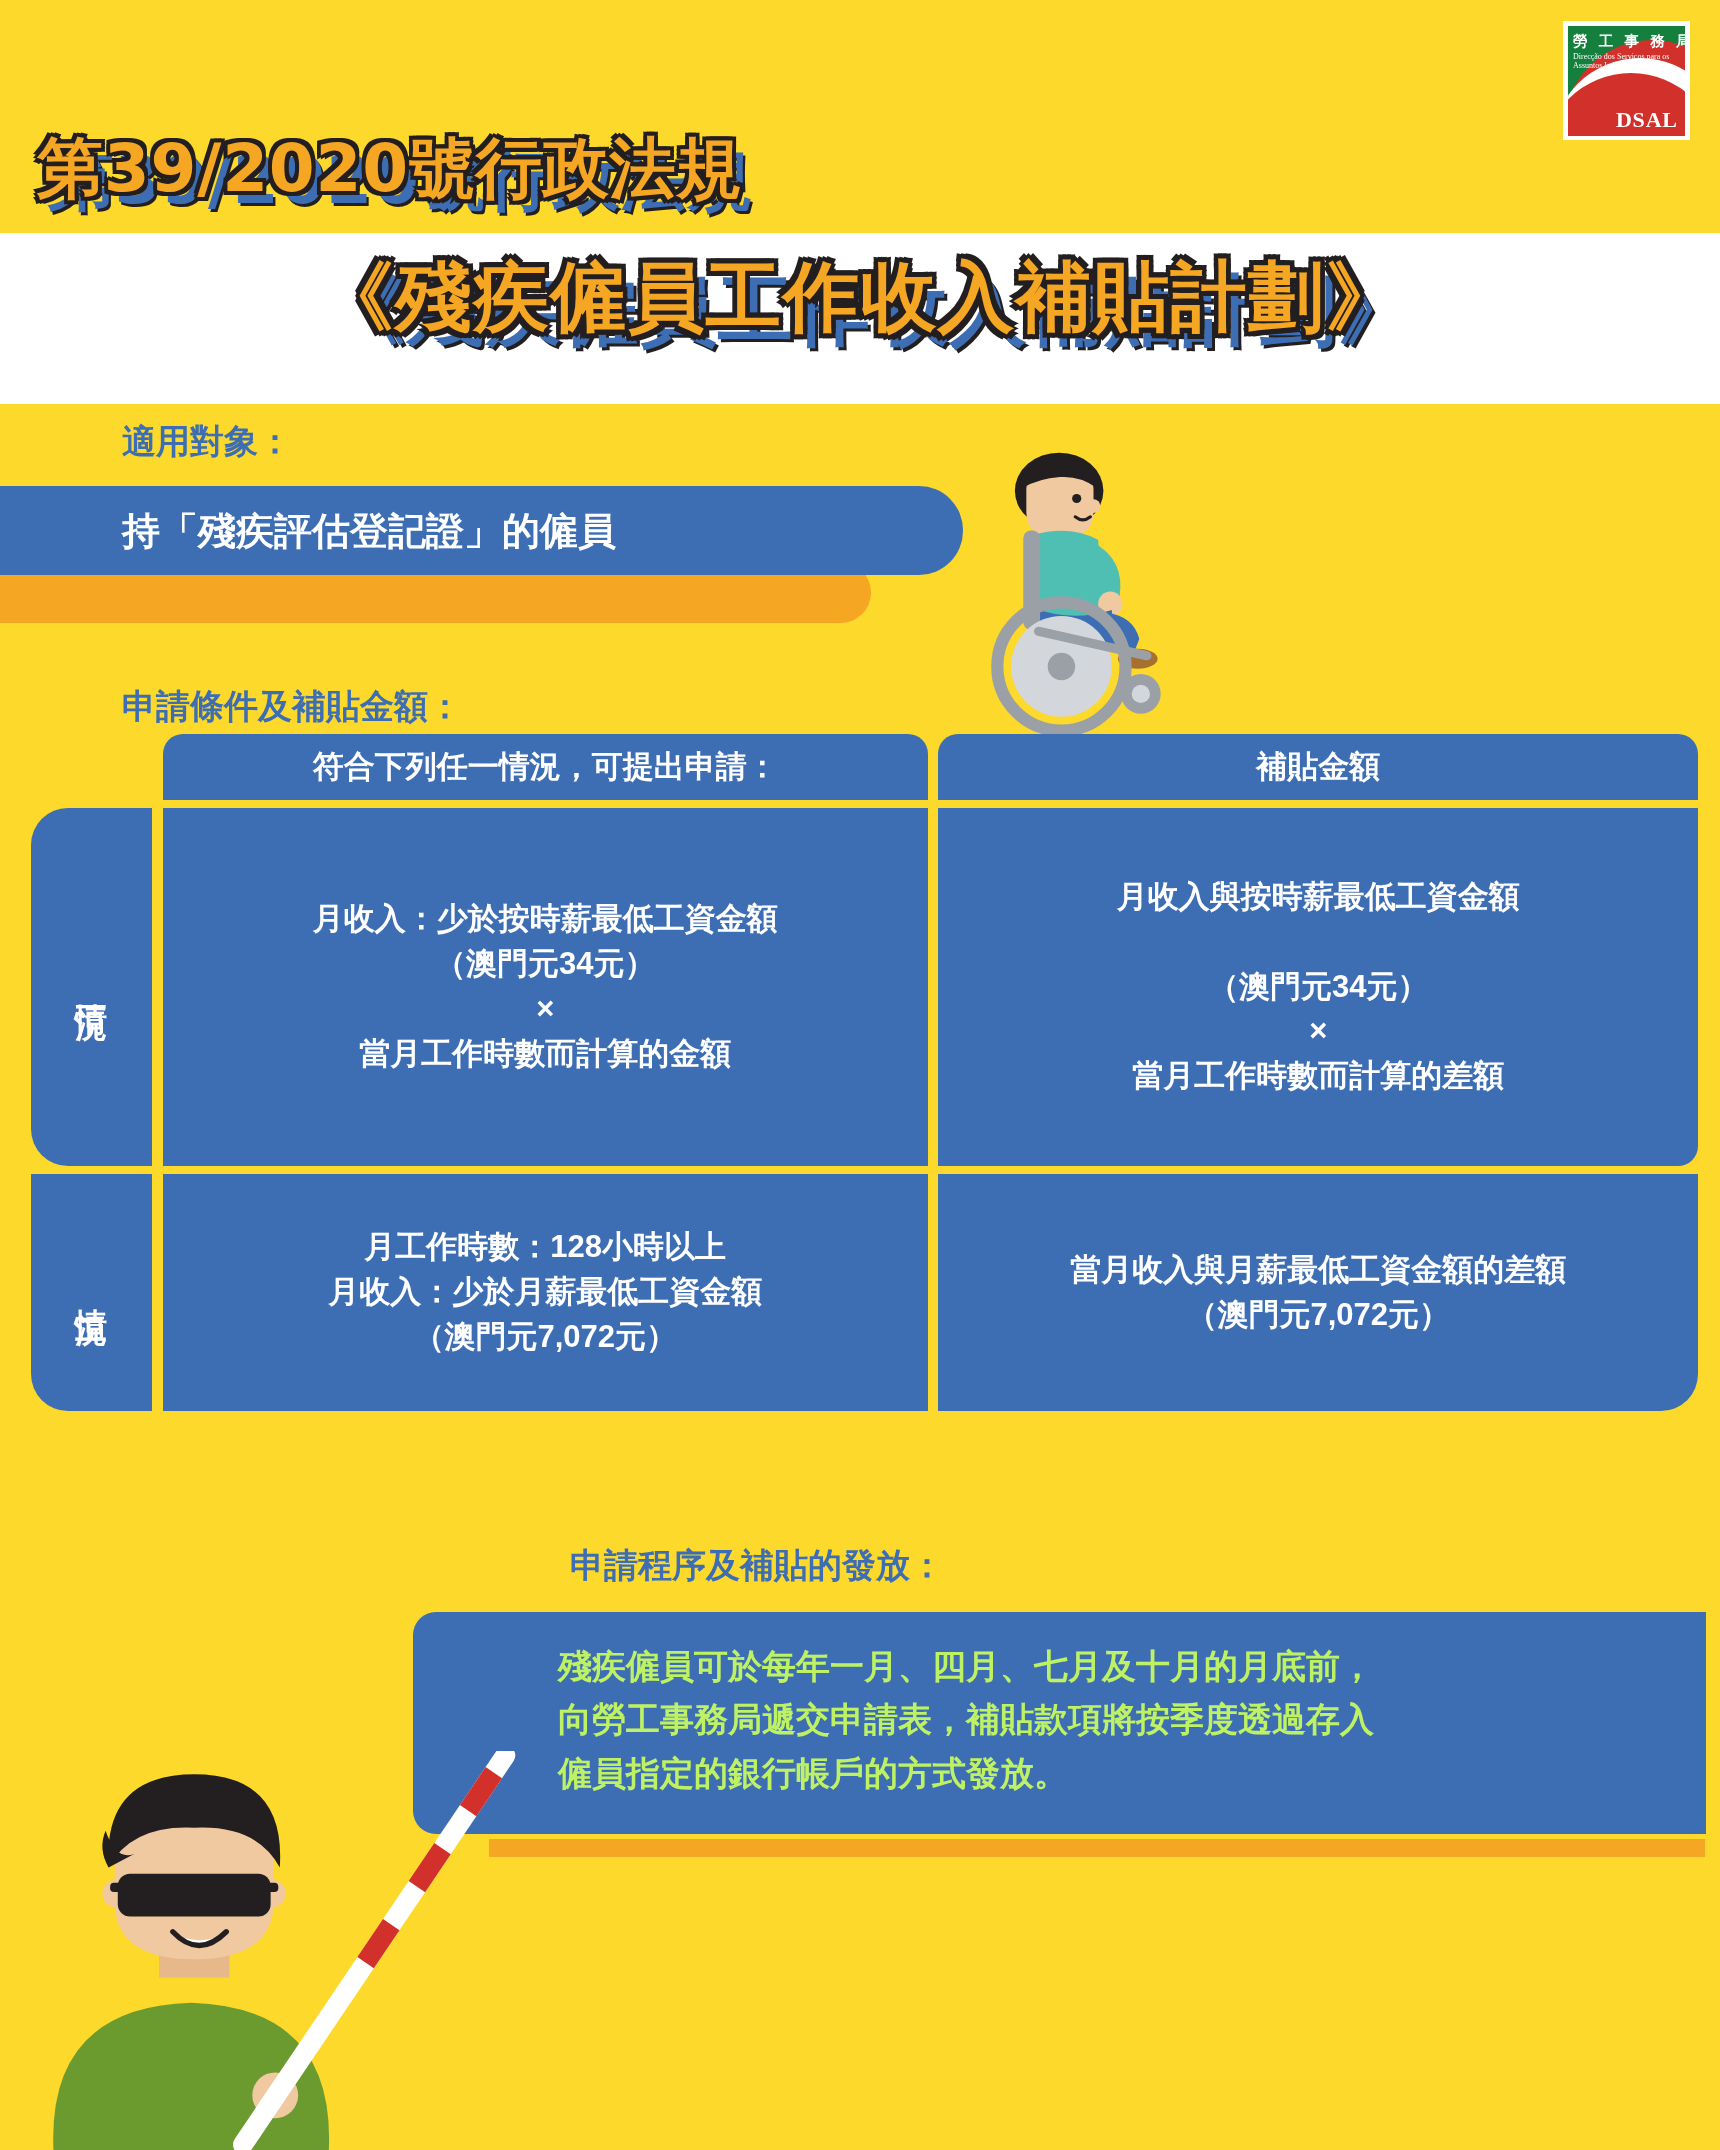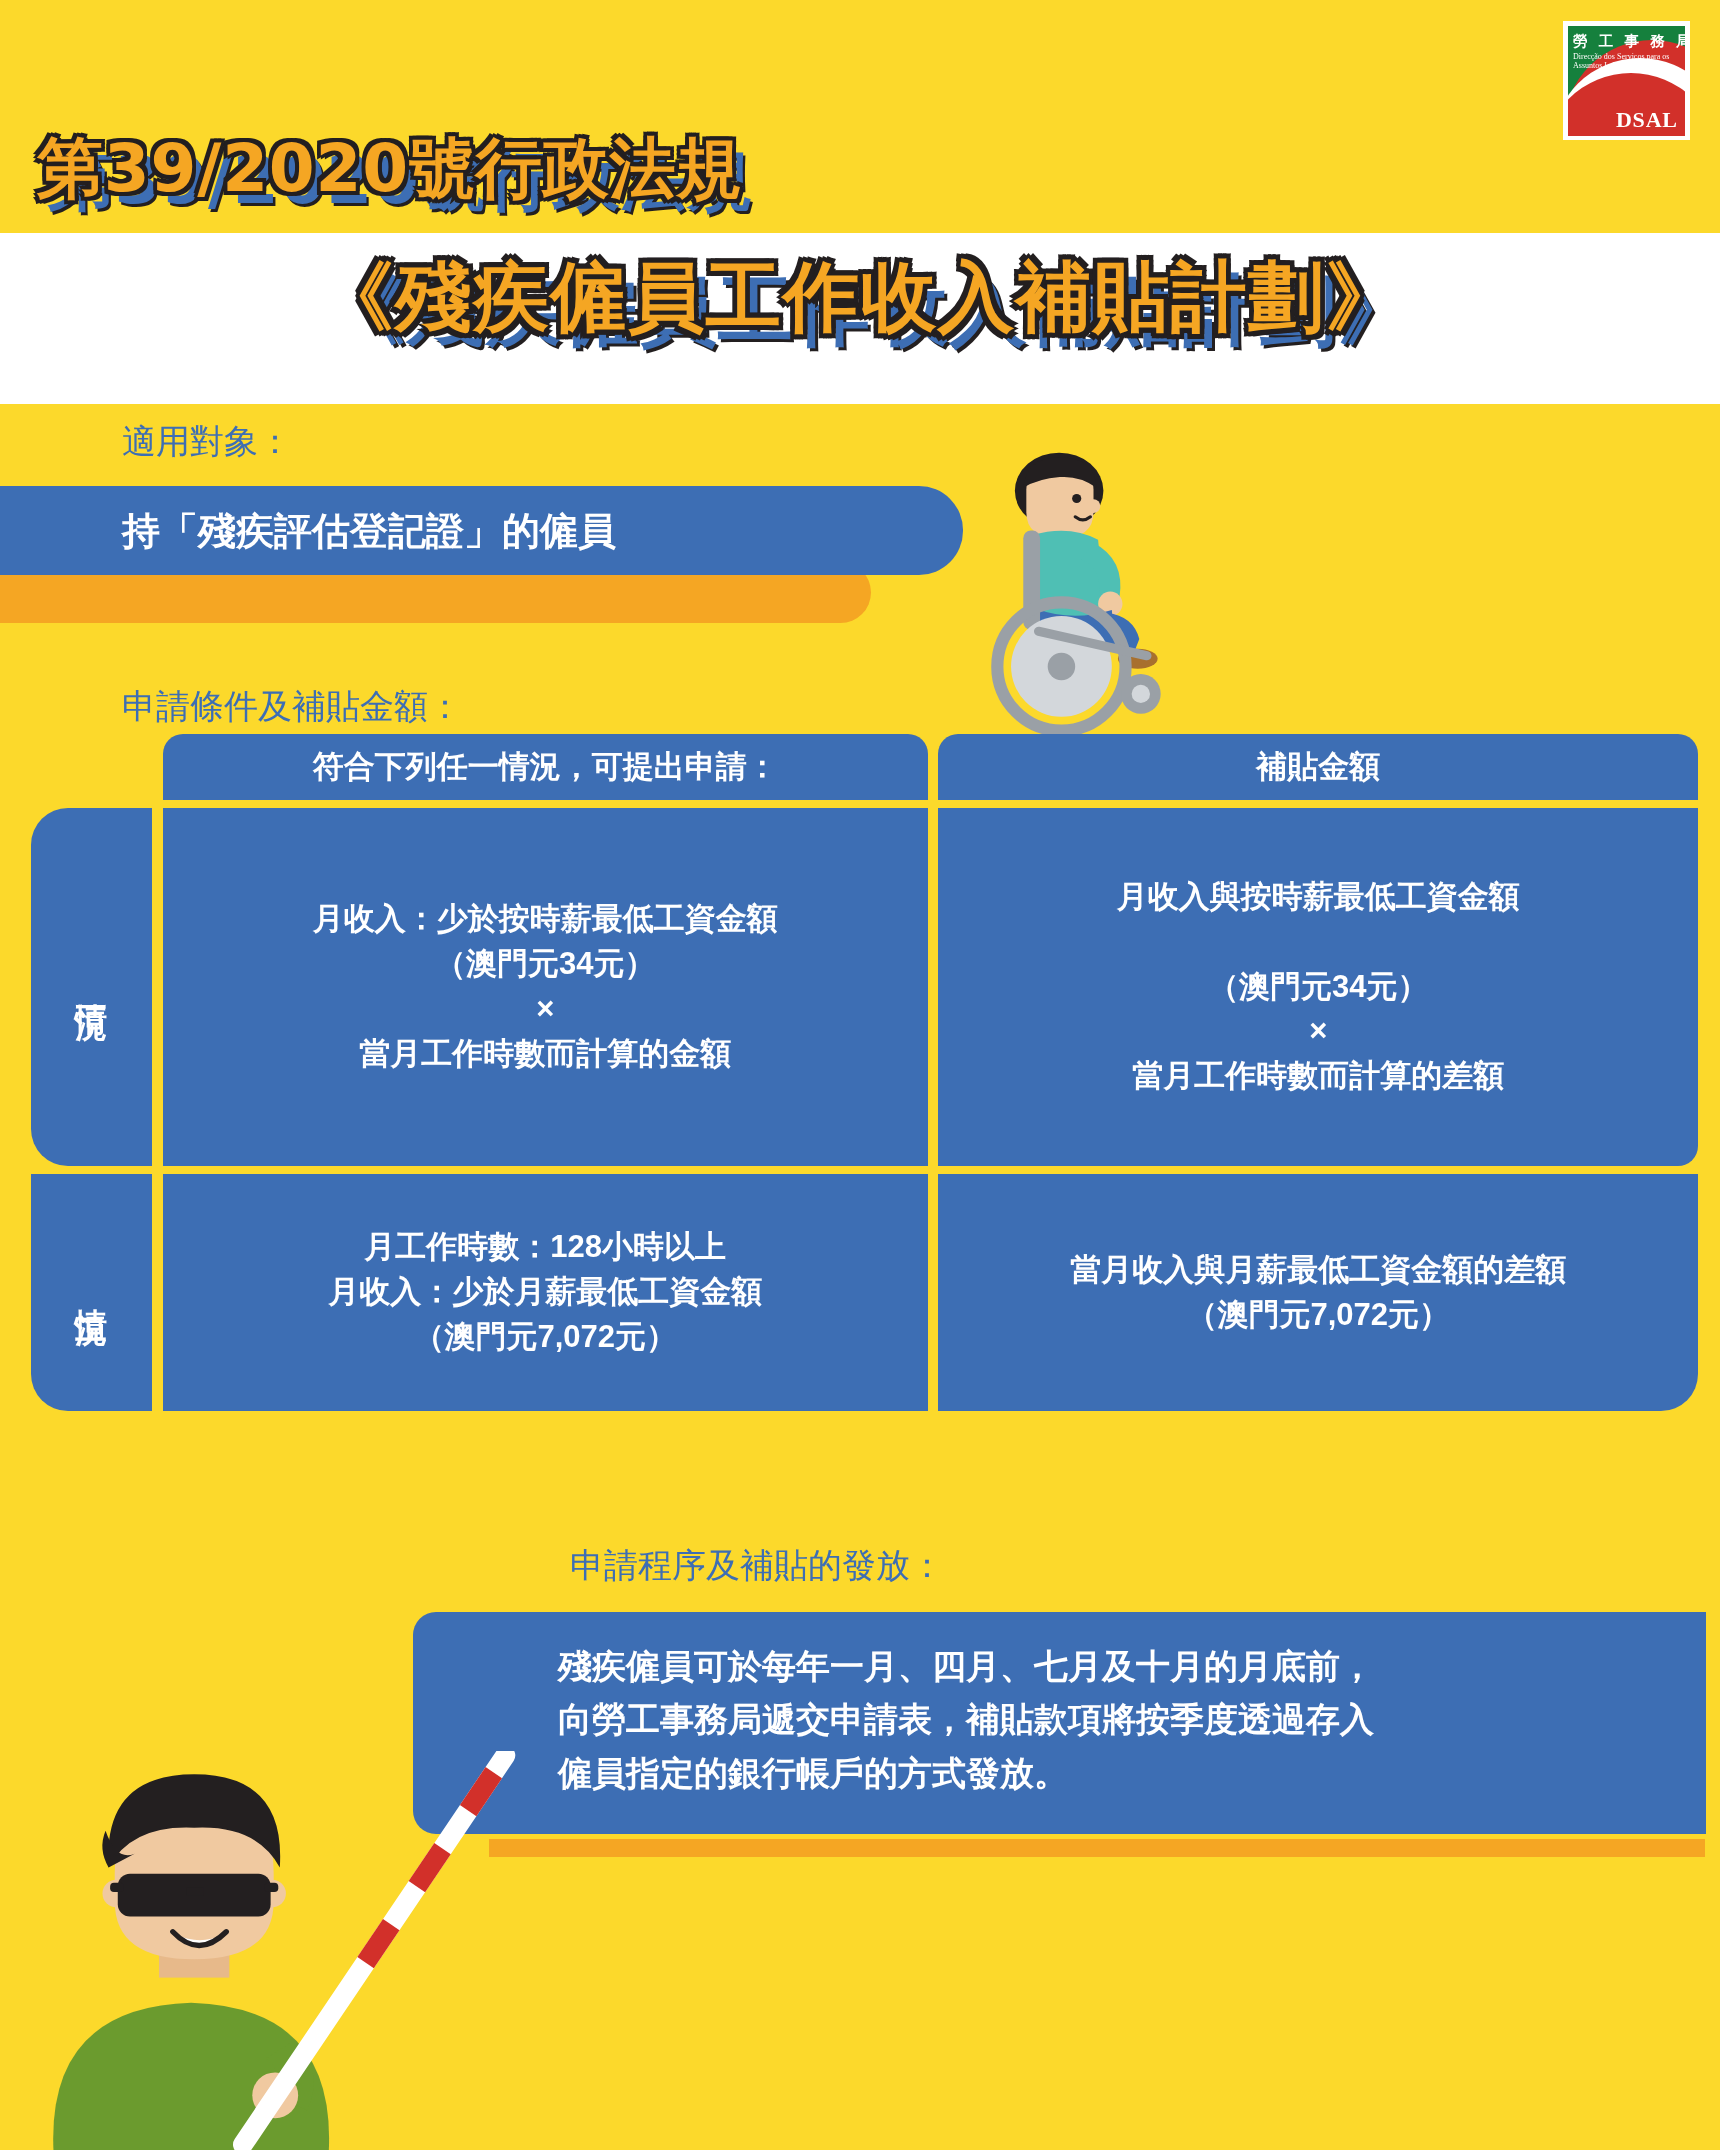--- a/index.html
+++ b/index.html
@@ -42,21 +42,21 @@
   #main-title{position:absolute;top:251px;left:0;width:1721px;text-align:center;
           font-size:76px;font-weight:bold;letter-spacing:1.5px;line-height:1.2;white-space:nowrap;
           font-family:"DejaVu Sans",sans-serif;
           color:#F5A623;
           text-shadow:
              -4.6px 0 0 #231F20,4.6px 0 0 #231F20,0 -4.6px 0 #231F20,0 4.6px 0 #231F20,
              -4.6px -4.6px 0 #231F20,4.6px -4.6px 0 #231F20,-4.6px 4.6px 0 #231F20,4.6px 4.6px 0 #231F20,
              12.2px 13.8px 0 #3D6EB4, 15.3px 17px 0 #231F20;}
 
   
-  .sec-label{position:absolute;color:#3D6EB4;font-size:34px;font-weight:normal;white-space:nowrap;}
+  .sec-label{position:absolute;color:#3D6EB4;font-size:34px;font-weight:bold;white-space:nowrap;}
   #lbl-target{top:419px;left:122px;}
   #lbl-cond{top:684px;left:122px;}
   #lbl-proc{top:1543px;left:570px;}
 
   
   #target-pill{position:absolute;top:486px;left:-31px;width:994px;height:89px;
       background:#3D6EB4;border-radius:0 44px 44px 0;}
   #target-pill .t{position:absolute;left:153px;top:50%;transform:translateY(-50%);
       color:#ffffff;font-size:38px;font-weight:bold;white-space:nowrap;}
   #target-shadow2{position:absolute;top:562px;left:-31px;width:902px;height:61px;
@@ -80,21 +80,21 @@
   #c1-left{width:765px;height:358px;}
   #c1-right{flex:1;height:358px;border-radius:0 0 20px 0;}
   #c2-left{width:765px;height:237px;border-radius:0 0 0 0;}
   #c2-right{flex:1;height:237px;border-radius:0 0 37px 0;}
   .cell .txt{font-size:31px;font-weight:bold;line-height:1.45;padding:0 20px;}
   .cell .txt .small{display:block;}
 
   
   #proc-box{position:absolute;top:1612px;left:413px;width:1293px;height:222px;
       background:#3D6EB4;border-radius:23px 0 0 23px;}
-  #proc-box .ptxt{padding:27.5px 54px 0 145px;color:#ffffff;font-size:34px;
+  #proc-box .ptxt{padding:27.5px 54px 0 145px;color:#bef264;font-size:34px;
       font-weight:bold;line-height:1.58;}
   #proc-accent{position:absolute;top:1839px;left:489px;width:1216px;height:18.4px;background:#F5A623;}
 
   
   #wheel{position:absolute;top:451px;left:979px;width:229px;height:298px;}
   #wheel svg{width:100%;height:100%;}
   
   #blind{position:absolute;top:1751px;left:23px;width:535px;height:402px;}
   #blind svg{width:100%;height:100%;}
 </style>

